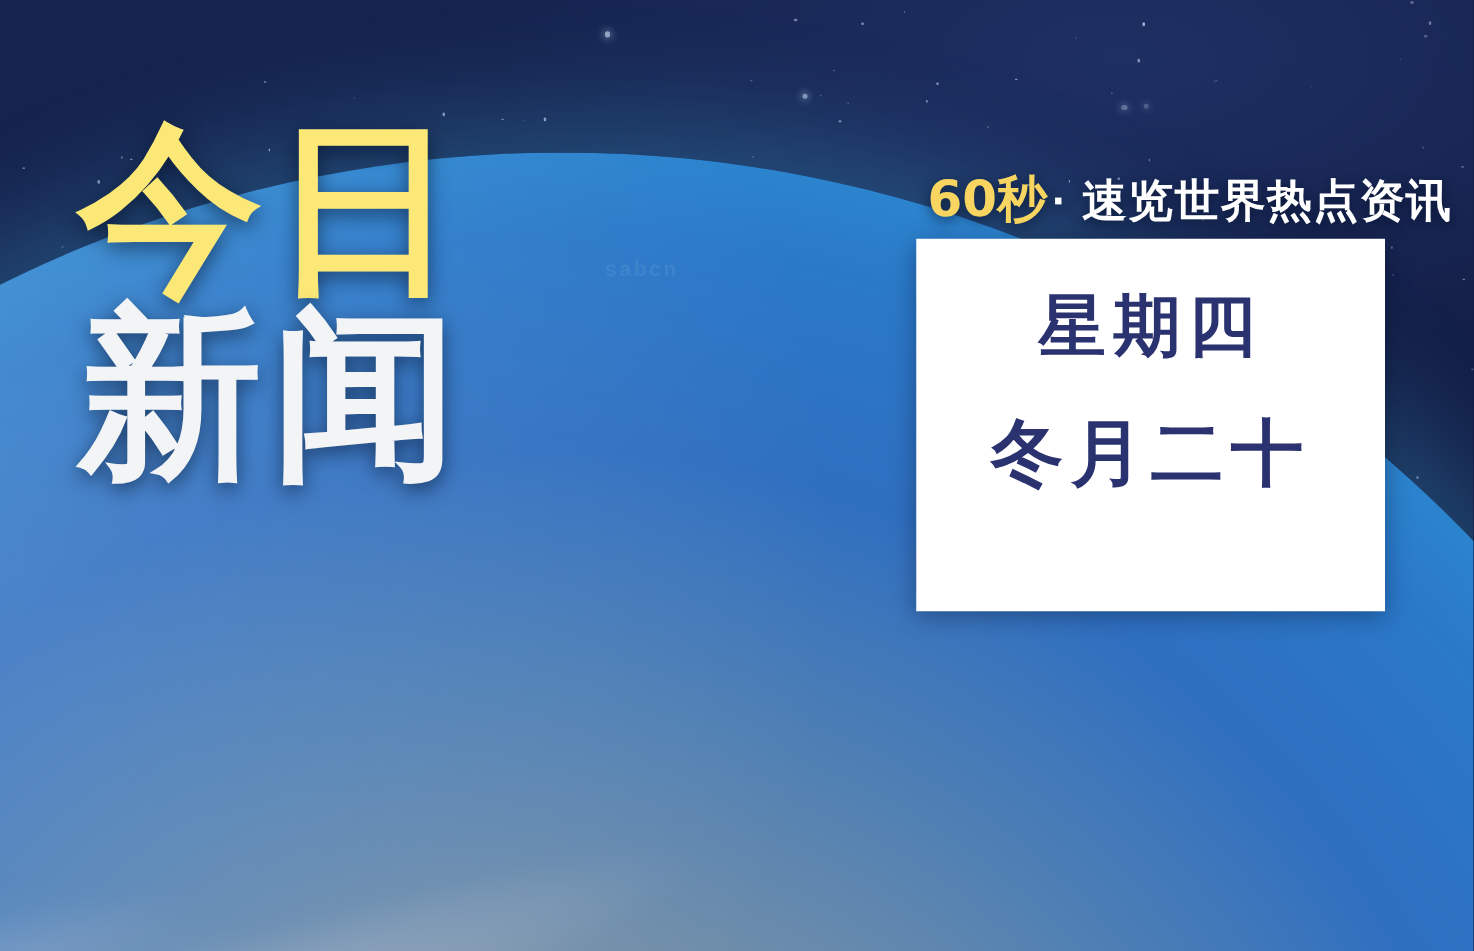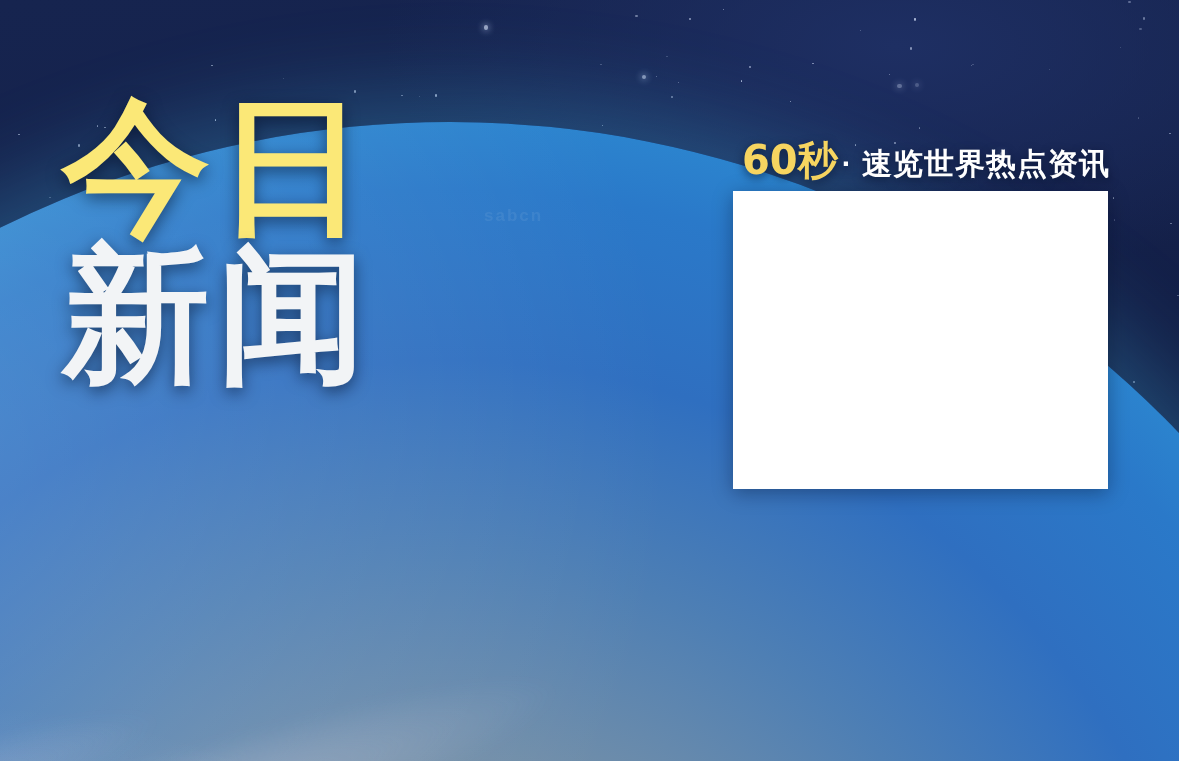--- a/index.html
+++ b/index.html
@@ -144,21 +144,21 @@
   }
   .tagline .sec{
     color:#f7d560;
     font-size:40px;
     font-weight:900;
     font-family:"DejaVu Sans","Liberation Sans",sans-serif;
     letter-spacing:0;
   }
   .tagline .rest{
     color:#ffffff;
-    font-size:30px;
+    font-size:36px;
     font-weight:900;
     letter-spacing:1px;
     margin-left:4px;
   }
 
   
   .info-card{
     position:absolute;
     left:733px; top:191px;
     width:375px; height:298px;
@@ -380,16 +380,18 @@
   <div class="title">
     <span class="ln ln1">今日</span>
     <span class="ln ln2">新闻</span>
   </div>
 
   <div class="tagline">
     <span class="sec">60秒</span><span class="rest">· 速览世界热点资讯</span>
   </div>
 
   <div class="info-card">
+    <div class="weekday">星期四</div>
+    <div class="lunar">冬月二十</div>
   </div>
 
 
 </div>
 
 </body></html>

